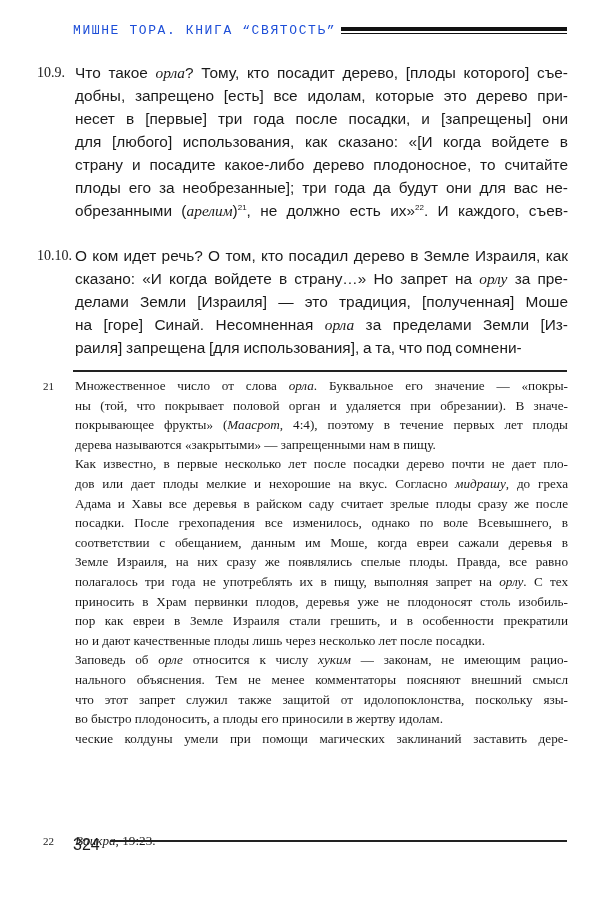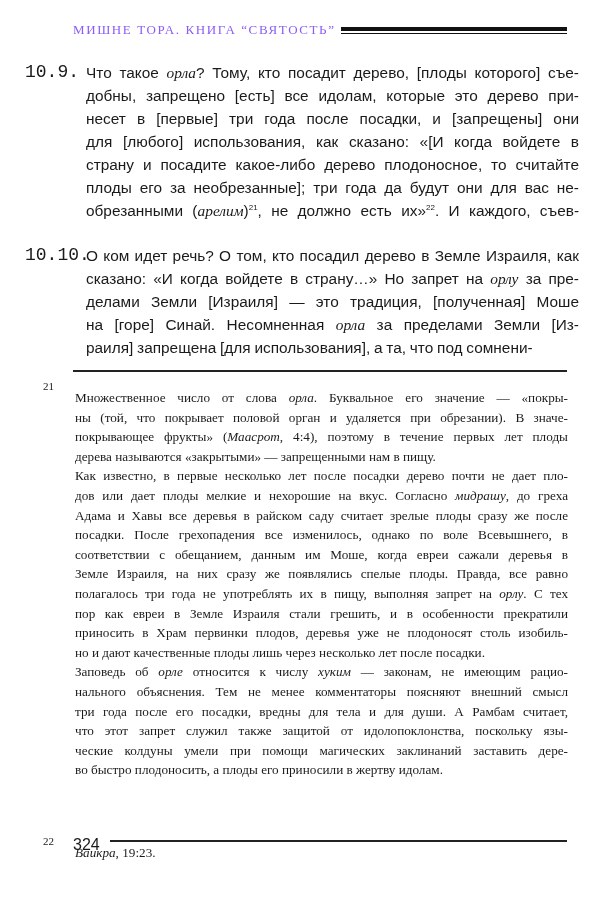--- a/index.html
+++ b/index.html
@@ -1,41 +1,41 @@
 <!DOCTYPE html>
 <html><head>
 <meta charset="utf-8">
 <style>
   html, body { margin: 0; padding: 0; background: #ffffff; }
   body { width: 600px; height: 898px; position: relative; overflow: hidden;
          font-family: "DejaVu Serif", "Liberation Serif", serif; color: #1a1a1a; }
   .header { position: absolute; left: 73px; top: 20px; width: 494px; height: 20px;
             display: flex; align-items: center; }
-  .header-title { font-family: Liberation Serif, serif; font-size: 13px; letter-spacing: 1.6px;
-                  white-space: nowrap; color: #8b5cf6; }
+  .header-title { font-family: Liberation Mono, monospace; font-size: 13px; letter-spacing: 1.6px;
+                  white-space: nowrap; color: #1d4ed8; }
   .header-rule { flex: 1; margin-left: 5px; height: 9px; position: relative; top: 1px; }
   .header-rule .thick { position: absolute; left: 0; right: 0; top: 0; height: 4px; background: #111; }
   .header-rule .thin { position: absolute; left: 0; right: 0; top: 6px; height: 1.5px; background: #111; }
 
   .para { position: absolute; left: 0; width: 600px; }
-  .para-num { position: absolute; left: 25px; top: 0; font-family: Liberation Mono, monospace;
-              font-size: 18px; line-height: 23px; }
-  .para-text { position: absolute; left: 86px; width: 493px; font-family: "Liberation Sans", sans-serif;
+  .para-num { position: absolute; left: 37px; top: 0; font-family: Liberation Serif, serif;
+              font-size: 14px; line-height: 23px; }
+  .para-text { position: absolute; left: 75px; width: 493px; font-family: "Liberation Sans", sans-serif;
                font-size: 15.4px; line-height: 23px; text-align: justify; word-spacing: -0.5px; }
   .para-text .line { display: block; text-align: justify; text-align-last: justify; white-space: nowrap; }
   .para-text .line.last { text-align-last: left; }
   .it { font-style: italic; font-family: "Liberation Serif", serif; }
   sup { font-size: 8px; line-height: 0; vertical-align: 6px; }
 
   .fn-rule { position: absolute; left: 73px; top: 370px; width: 494px; height: 1.5px; background: #222; }
   .fn { position: absolute; left: 0; width: 600px; }
   .fn-num { position: absolute; left: 43px; top: 1px; font-family: "Liberation Serif", serif;
             font-size: 11px; line-height: 19.6px; }
   .fn-text { position: absolute; left: 75px; width: 493px; font-family: "Liberation Serif", serif;
-             font-size: 13.2px; line-height: 19.6px; margin-top: 12px; }
+             font-size: 13.2px; line-height: 19.6px; }
   .fn-text .line { display: block; text-align: justify; text-align-last: justify; white-space: nowrap; }
   .fn-text .line.last { text-align-last: left; }
 
   .footer { position: absolute; left: 73px; top: 836px; width: 494px; height: 22px; display: flex; }
   .page-num { font-family: "Liberation Sans", sans-serif; font-size: 16px; }
   .footer-rule { flex: 1; height: 1.5px; background: #222; margin-left: 10px; margin-top: 4px; }
 </style>
 </head>
 <body>
 
@@ -80,29 +80,28 @@
       <span class="line">ны (той, что покрывает половой орган и удаляется при обрезании). В значе-</span>
       <span class="line">покрывающее фрукты» (<span class="it">Маасрот</span>, 4:4), поэтому в течение первых лет плоды</span>
       <span class="line last">дерева называются «закрытыми» — запрещенными нам в пищу.</span>
       <span class="line">Как известно, в первые несколько лет после посадки дерево почти не дает пло-</span>
       <span class="line">дов или дает плоды мелкие и нехорошие на вкус. Согласно <span class="it">мидрашу</span>, до греха</span>
       <span class="line">Адама и Хавы все деревья в райском саду считает зрелые плоды сразу же после</span>
       <span class="line">посадки. После грехопадения все изменилось, однако по воле Всевышнего, в</span>
       <span class="line">соответствии с обещанием, данным им Моше, когда евреи сажали деревья в</span>
       <span class="line">Земле Израиля, на них сразу же появлялись спелые плоды. Правда, все равно</span>
       <span class="line">полагалось три года не употреблять их в пищу, выполняя запрет на <span class="it">орлу</span>. С тех</span>
+      <span class="line">приносить в Храм первинки плодов, деревья уже не плодоносят столь изобиль-</span>
       <span class="line">пор как евреи в Земле Израиля стали грешить, и в особенности прекратили</span>
-      <span class="line">приносить в Храм первинки плодов, деревья уже не плодоносят столь изобиль-</span>
       <span class="line last">но и дают качественные плоды лишь через несколько лет после посадки.</span>
       <span class="line">Заповедь об <span class="it">орле</span> относится к числу <span class="it">хуким</span> — законам, не имеющим рацио-</span>
       <span class="line">нального объяснения. Тем не менее комментаторы поясняют внешний смысл</span>
-      <span class="line">три года после его посадки, вредны для тела и для души. А Рамбам считает,</span>
       <span class="line">что этот запрет служил также защитой от идолопоклонства, поскольку язы-</span>
+      <span class="line last">во быстро плодоносить, а плоды его приносили в жертву идолам.</span>
       <span class="line">ческие колдуны умели при помощи магических заклинаний заставить дере-</span>
-      <span class="line last">во быстро плодоносить, а плоды его приносили в жертву идолам.</span>
     </div>
 </div>
 
 <div class="fn" style="top:831px;">
   <span class="fn-num">22</span>
   <div class="fn-text">
       <span class="line last"><span class="it">Ваикра</span>, 19:23.</span>
     </div>
 </div>
 

